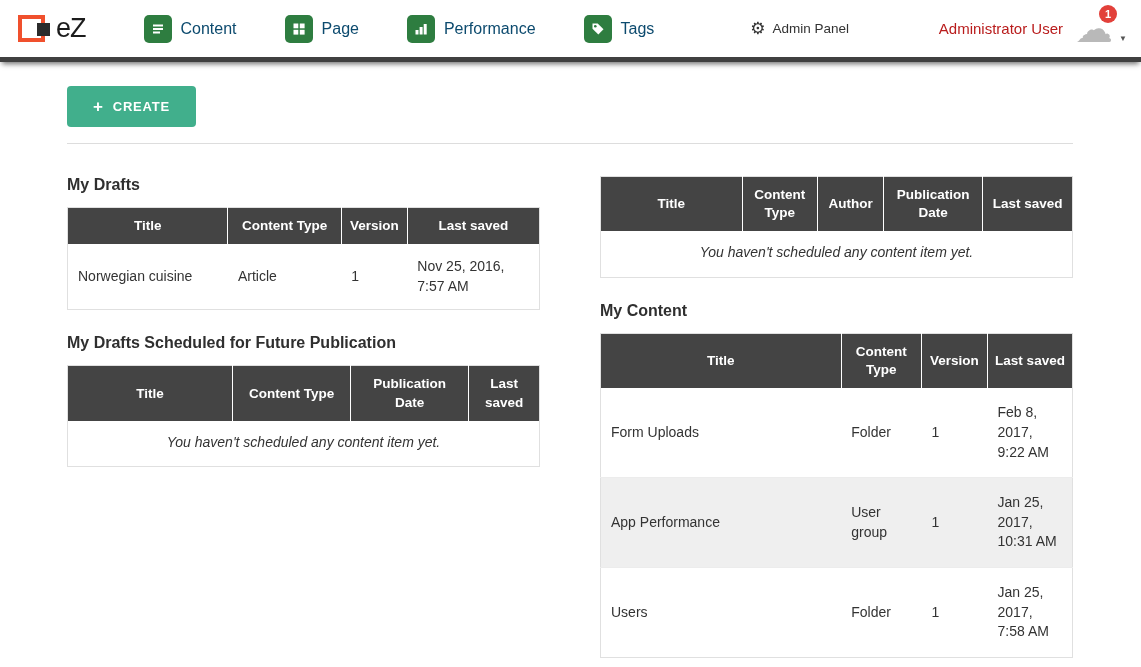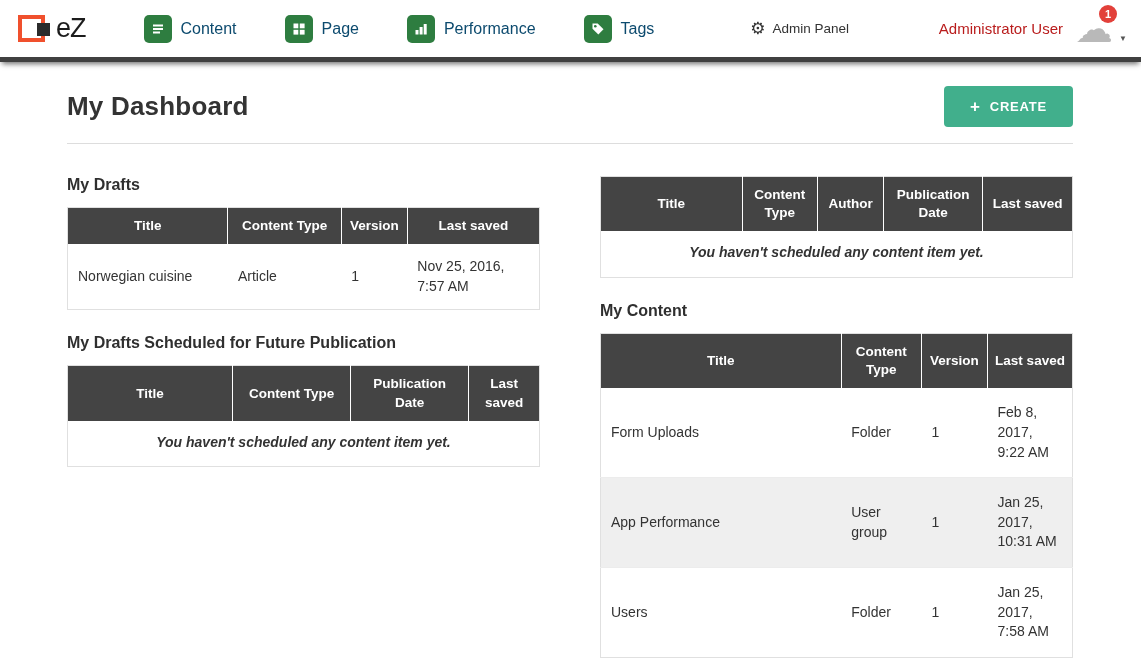--- a/index.html
+++ b/index.html
@@ -112,21 +112,21 @@
   .dash-table td {
     font-size: 14px; color: #333;
     padding: 13px 10px;
     vertical-align: middle;
     line-height: 1.4;
     word-wrap: break-word;
   }
   .dash-table tbody tr { border-top: 1px solid #ececec; background: #fff; }
   .dash-table tbody tr:first-child { border-top: none; }
   .empty-msg td {
-    text-align: center; font-style: italic; padding: 12px 10px 14px; font-weight: bold;
+    text-align: center; font-style: italic; padding: 12px 10px 14px;
   }
   table.striped tbody tr:nth-child(even) { background: #efefef; }
   .my-content-table td { padding: 15px 10px; }
 </style>
 </head>
 <body>
 
 <header class="navbar">
 
   <div class="logo">
@@ -190,21 +190,20 @@
       <span class="notif-badge">1</span>
       <span class="caret">▼</span>
     </span>
   </div>
 
 </header>
 
 <main class="main">
 
   <div class="title-row">
-    <h1 class="page-title">My Dashboard</h1>
     <button class="create-btn">
       <span class="plus-glyph">+</span>
       <span>CREATE</span>
     </button>
   </div>
 
   <div class="columns">
 
     <div class="col">
 

